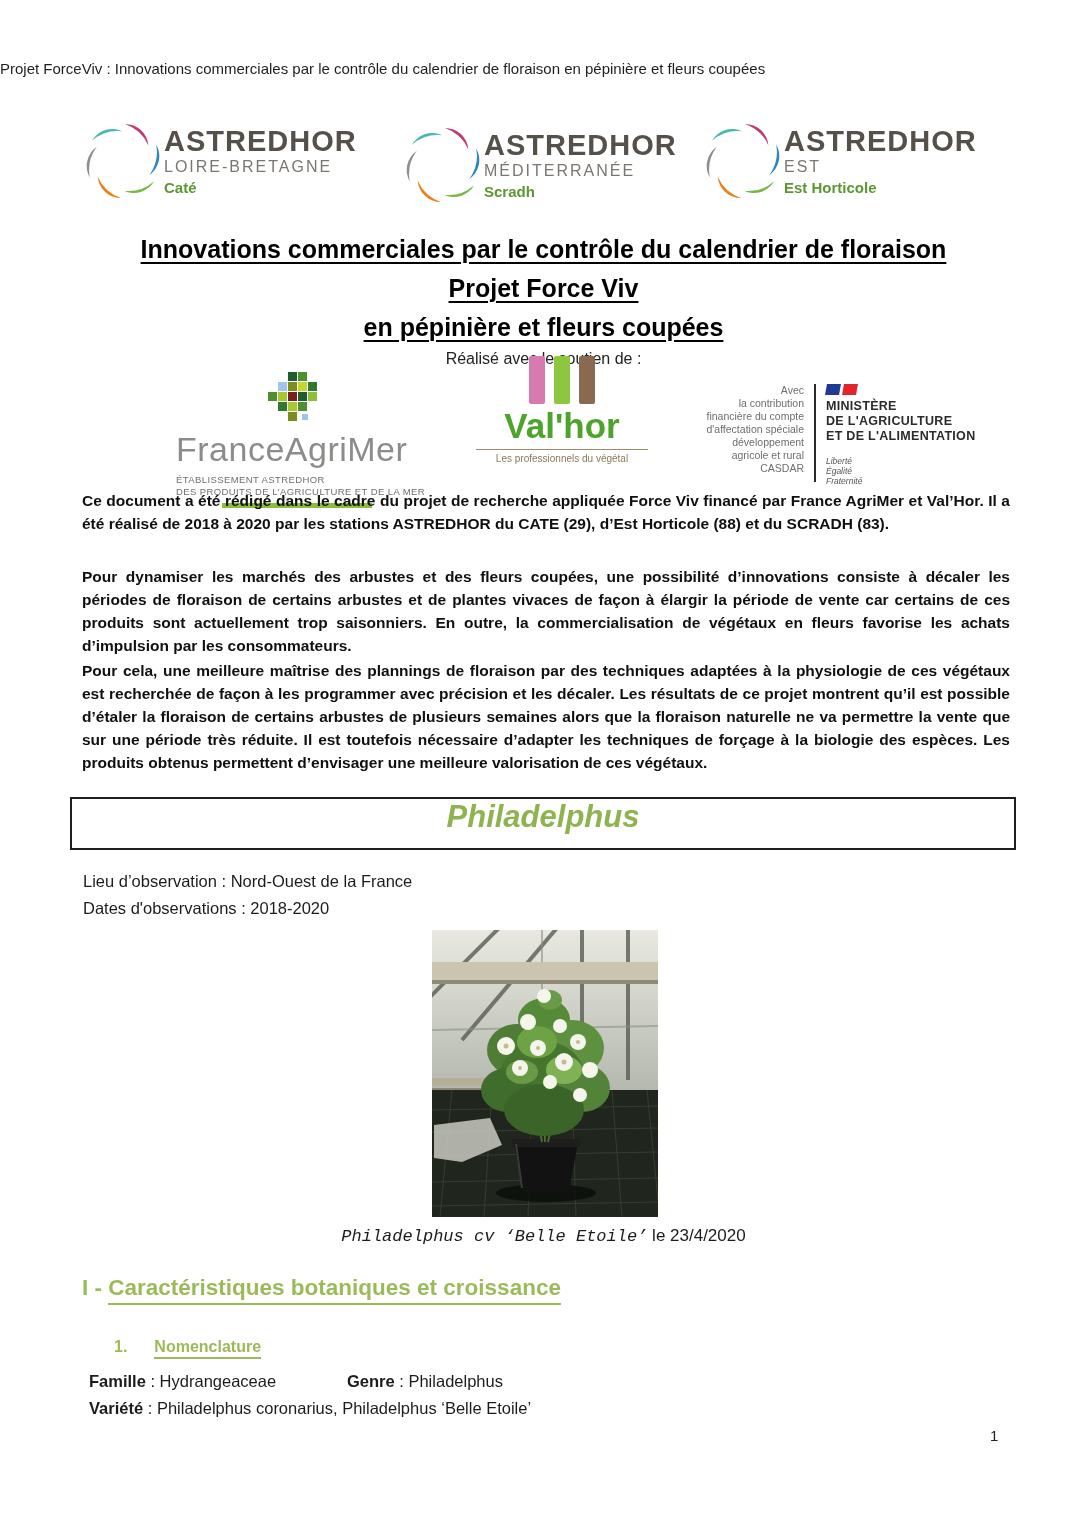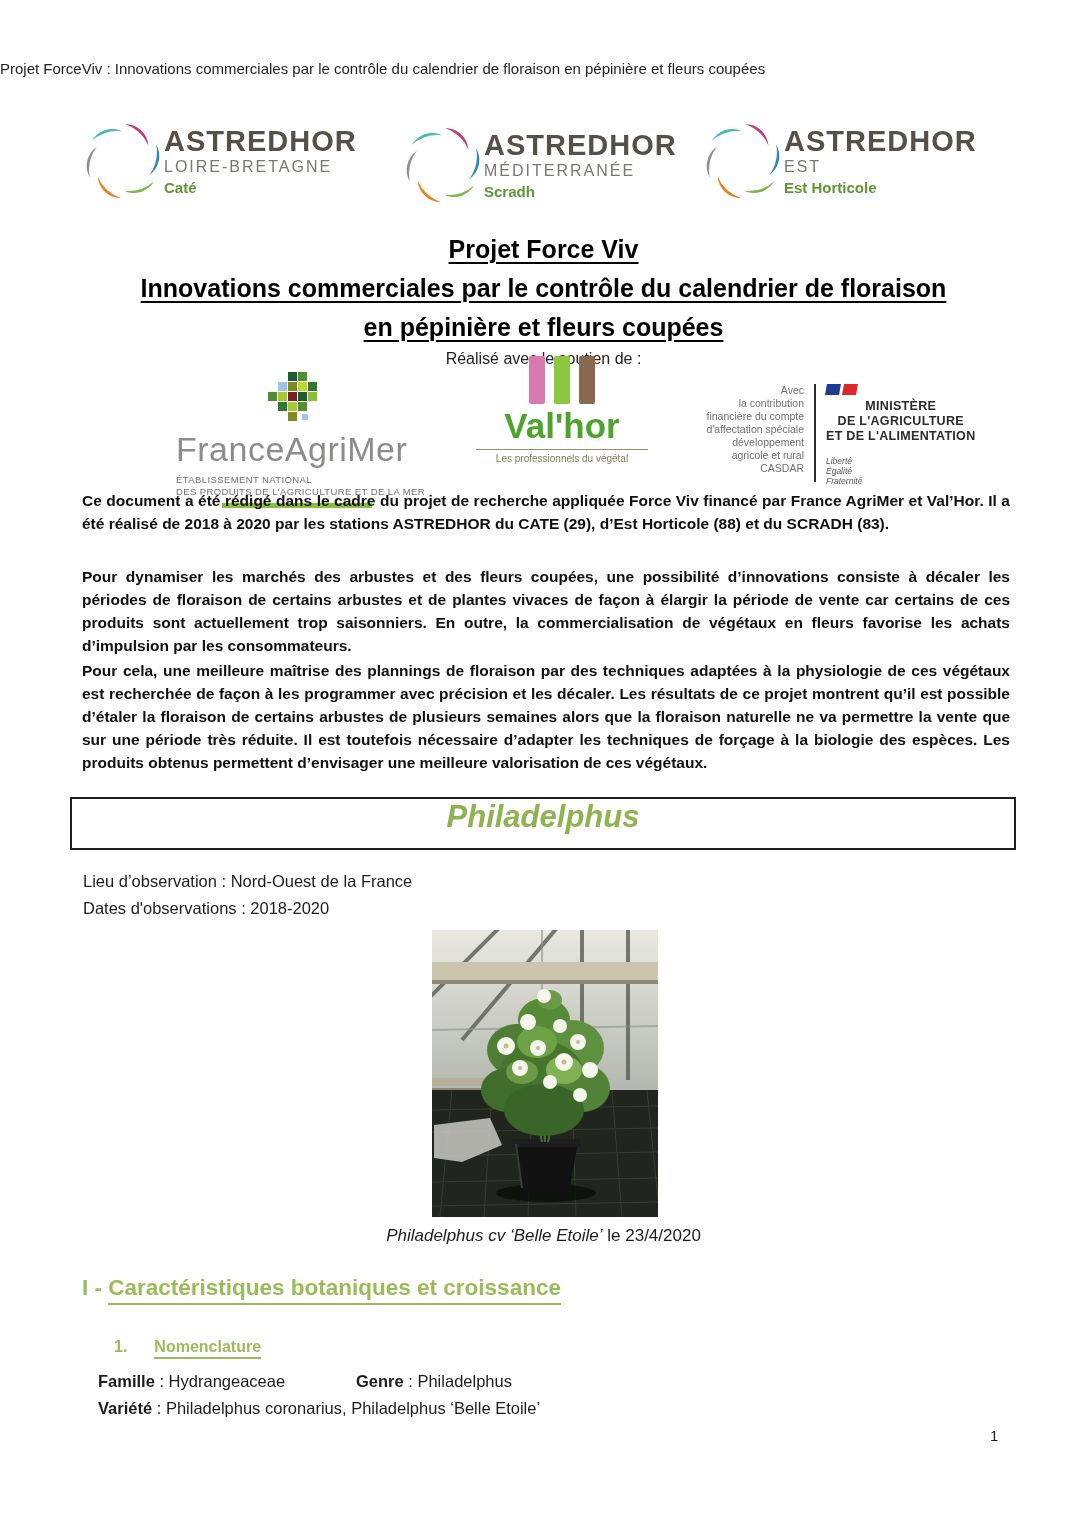--- a/index.html
+++ b/index.html
@@ -46,52 +46,52 @@
   .valhor .tag{font-size:10px;color:#8a7a55;}
 
   
   .ministere{position:absolute;left:652px;top:384px;display:flex;gap:10px;align-items:flex-start;}
   .ministere .contrib{width:152px;text-align:right;font-size:10.5px;color:#6e6e6e;line-height:13px;}
   .ministere .vline{width:2px;height:98px;background:#2b2b2b;}
   .ministere .flag{display:flex;gap:3px;margin-bottom:4px;}
   .ministere .flag i{display:block;width:14px;height:11px;transform:skewX(-10deg);}
   .ministere .fb{background:#1f3a93;}
   .ministere .fr{background:#e0262d;}
-  .ministere .mname{font-size:12.5px;font-weight:bold;color:#2b2b2b;line-height:15px;letter-spacing:.3px;text-align:center;}
+  .ministere .mname{font-size:12.5px;font-weight:bold;color:#2b2b2b;line-height:15px;letter-spacing:.3px;}
   .ministere .motto{margin-top:12px;font-family:Liberation Sans, sans-serif;font-style:italic;
                     font-size:8.5px;color:#555;line-height:10px;}
 
   
   .para{position:absolute;left:82px;width:928px;font-weight:bold;font-size:15.5px;
         line-height:23px;text-align:justify;color:#101010;}
   #para-1{top:489px;}
   #para-2{top:565px;}
   #para-3{top:659px;}
 
   
   .species-box{position:absolute;left:70px;top:797px;width:942px;height:49px;border:2px solid #1f1f1f;
                display:flex;align-items:flex-start;justify-content:center;}
   .species-box .sp{font-size:31px;font-weight:bold;font-style:italic;color:#8fb350;}
 
   .obs{position:absolute;left:83px;top:868px;font-size:16.5px;line-height:27px;color:#1c1c1c;}
 
   
   .photo{position:absolute;left:432px;top:930px;width:226px;height:287px;}
   .caption{position:absolute;top:1226px;left:0;right:0;text-align:center;font-size:17px;color:#1c1c1c;}
-  .caption .it{font-style:italic;}
+  .caption .it{font-style:italic;font-family:Liberation Mono, monospace;}
 
   
   .sec1{position:absolute;left:82px;top:1275px;font-size:22.5px;font-weight:bold;color:#9bbb59;}
   .sec1 .t{border-bottom:2px solid #9bbb59;padding-bottom:3px;}
   .sub1{position:absolute;left:114px;top:1328px;font-size:16px;font-weight:bold;color:#9bbb59;margin-top:10px;}
   .sub1 .num{margin-right:27px;}
   .sub1 .t{border-bottom:2px solid #9bbb59;padding-bottom:2px;}
 
   
-  .nomen{position:absolute;left:98px;top:1368px;font-size:16.5px;line-height:27px;color:#1c1c1c;}
+  .nomen{position:absolute;left:89px;top:1368px;font-size:16.5px;line-height:27px;color:#1c1c1c;}
   .nomen b{font-weight:bold;}
   .nomen .cell{display:inline-block;width:258px;}
 
   .pagenum{position:absolute;left:990px;top:1427px;font-size:15px;color:#222;}
 </style>
 </head>
 <body>
 
 <div class="page">
 
@@ -137,22 +137,22 @@
         <use href="#star-petals"></use>
       </svg>
     <div class="txt">
       <span class="brand">ASTREDHOR</span>
       <span class="region">EST</span>
       <span class="station">Est Horticole</span>
     </div>
   </div>
 
   <div class="main-title">
+    <div><span>Innovations commerciales par le contrôle du calendrier de floraison</span></div>
     <div><span>Projet Force Viv</span></div>
-    <div><span>Innovations commerciales par le contrôle du calendrier de floraison</span></div>
     <div><span>en pépinière et fleurs coupées</span></div>
   </div>
 
   <div class="support">Réalisé avec le soutien de :</div>
 
   <div class="fam">
     <svg class="mosaic" width="62" height="52" viewBox="0 0 62 52">
       <rect x="20" y="0" width="9" height="9" fill="#1f5c2e"></rect>
         <rect x="30" y="0" width="9" height="9" fill="#4f8f2f"></rect>
       <rect x="10" y="10" width="9" height="9" fill="#9fc6e8"></rect>
@@ -165,21 +165,21 @@
         <rect x="30" y="20" width="9" height="9" fill="#1f5c2e"></rect>
       <rect x="40" y="20" width="9" height="9" fill="#8bbf3a"></rect>
       <rect x="10" y="30" width="9" height="9" fill="#2f7a2f"></rect>
         <rect x="20" y="30" width="9" height="9" fill="#a8c832"></rect>
       <rect x="30" y="30" width="9" height="9" fill="#4f8f2f"></rect>
       <rect x="20" y="40" width="9" height="9" fill="#7c8c1e"></rect>
         <rect x="34" y="42" width="6" height="6" fill="#9fc6e8"></rect>
     </svg>
     <div class="name">FranceAgriMer</div>
     <div class="tag">
-      <div>ÉTABLISSEMENT NATIONAL</div>
+      <div>ÉTABLISSEMENT ASTREDHOR</div>
       <div>DES PRODUITS DE L'AGRICULTURE ET DE LA MER</div>
     </div>
     <div class="bar"></div>
   </div>
 
   <div class="valhor">
     <div class="stripes">
         <i class="s1"></i>
         <i class="s2"></i>
         <i class="s3"></i>

